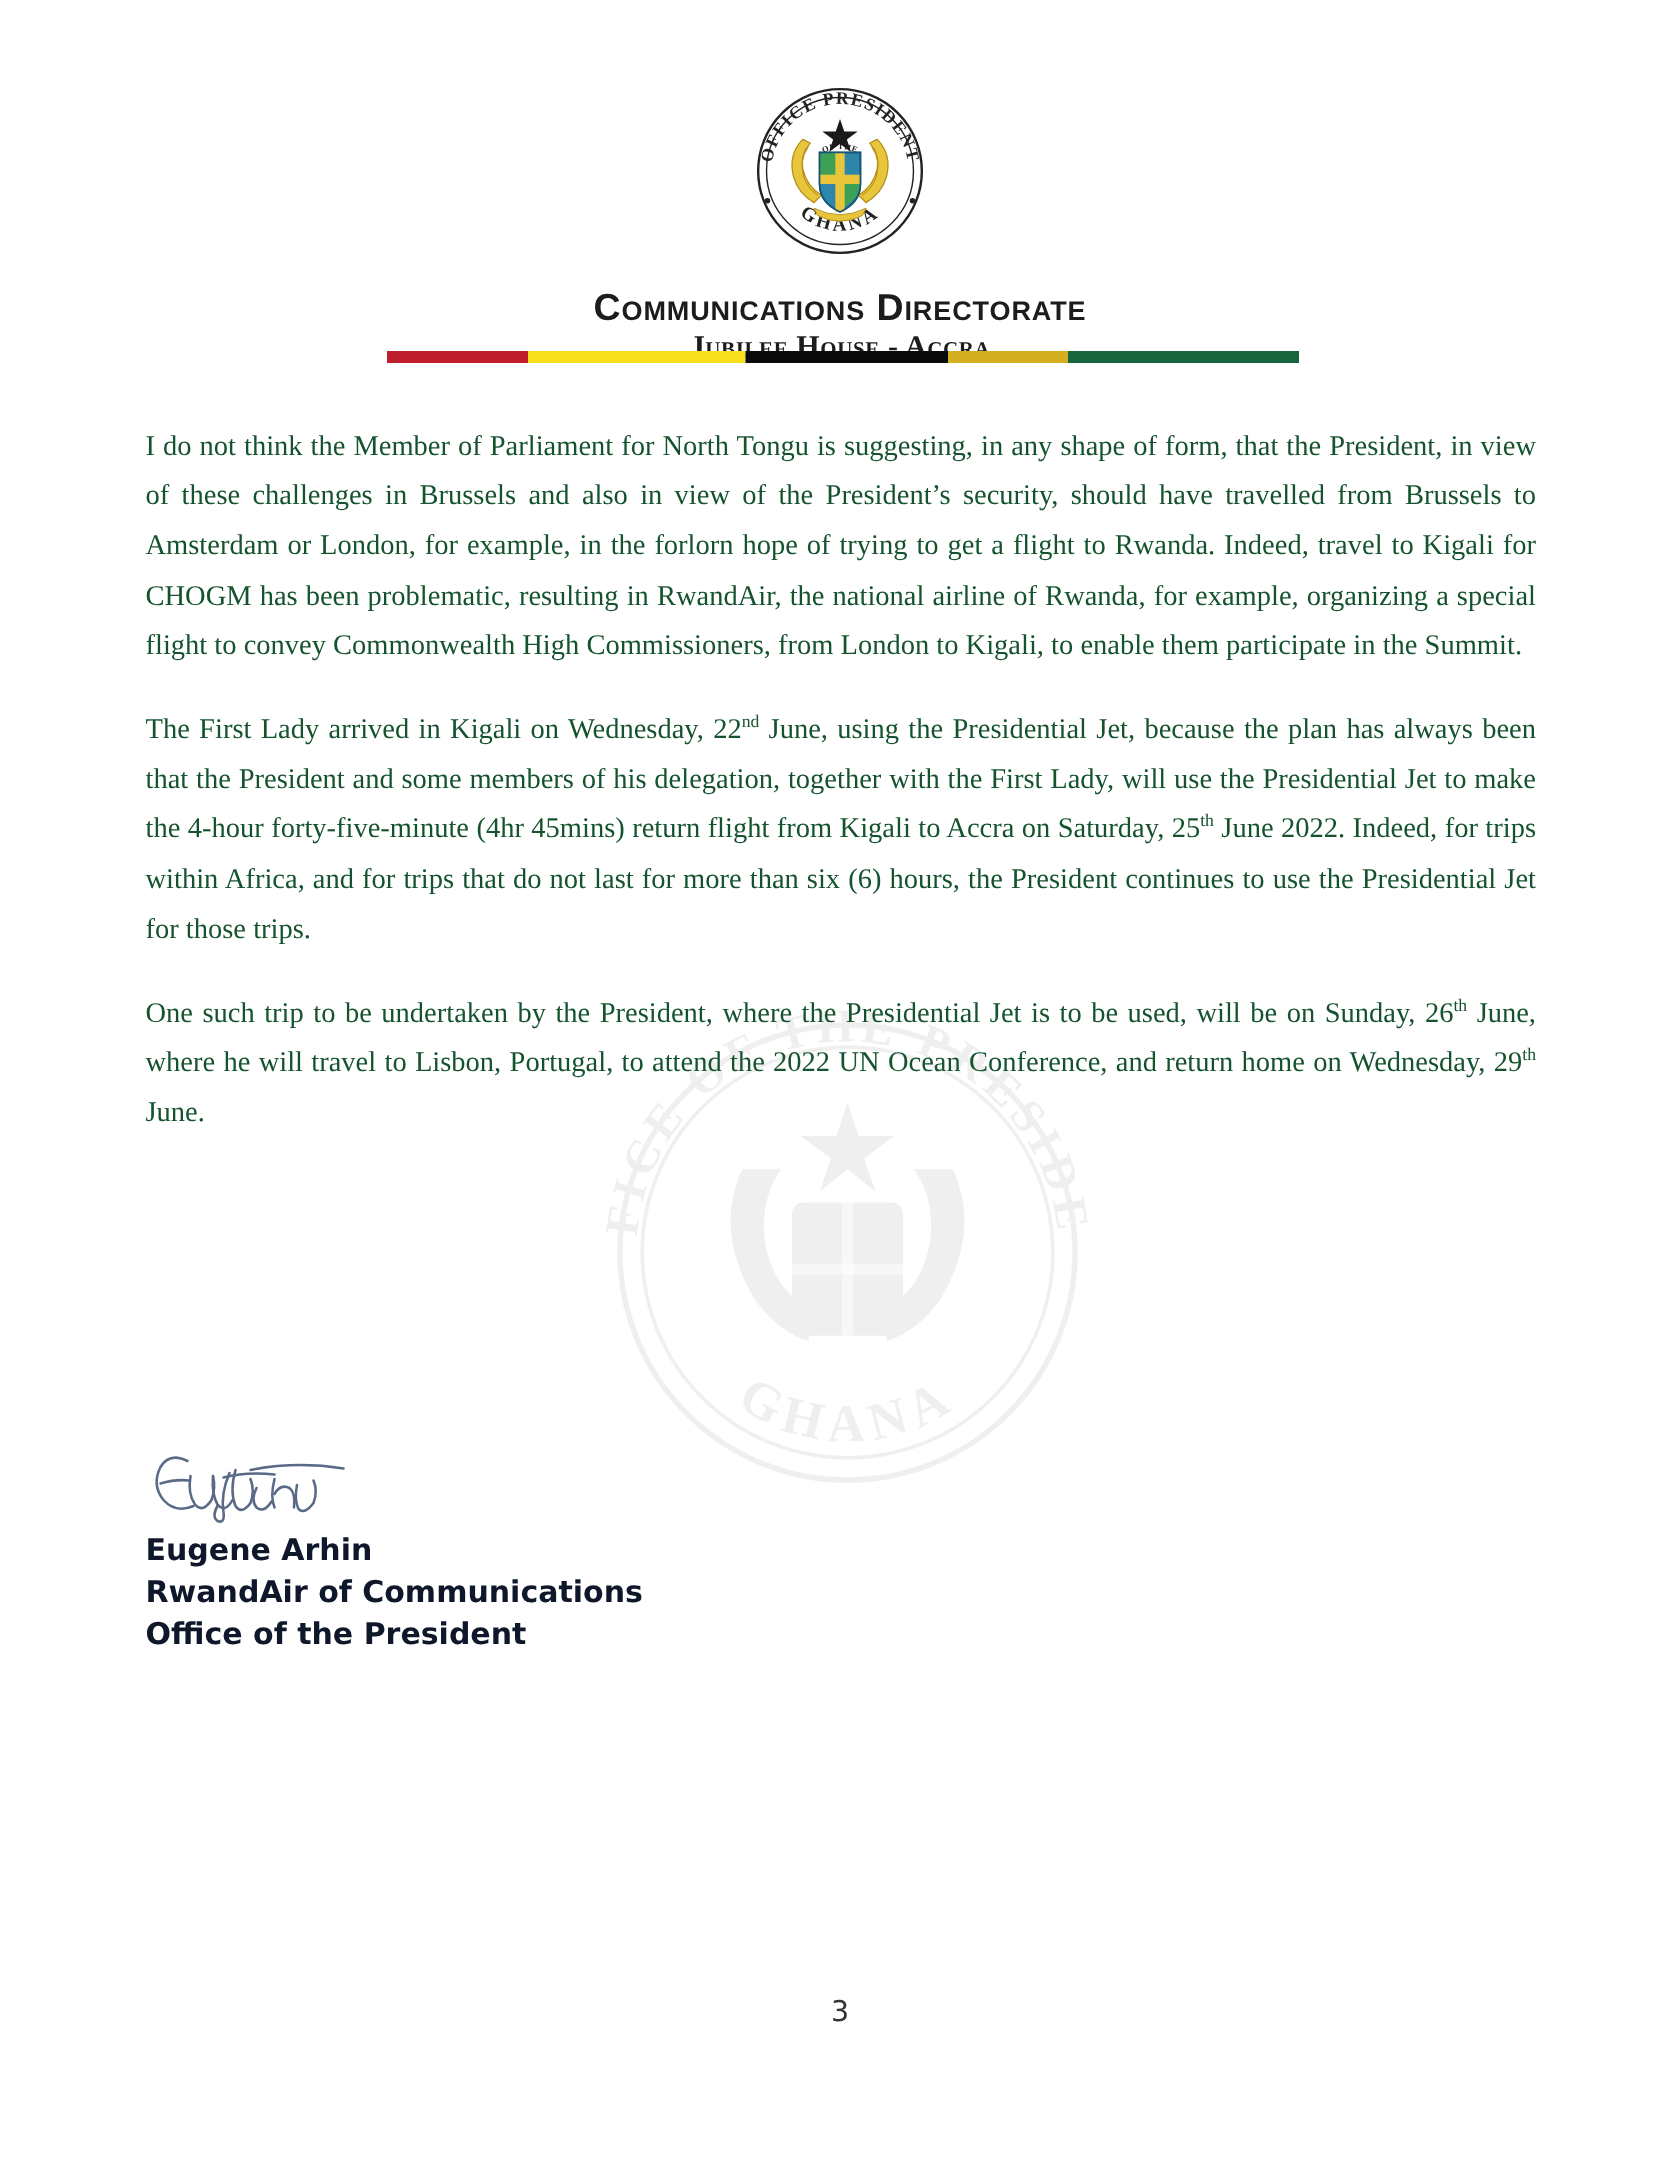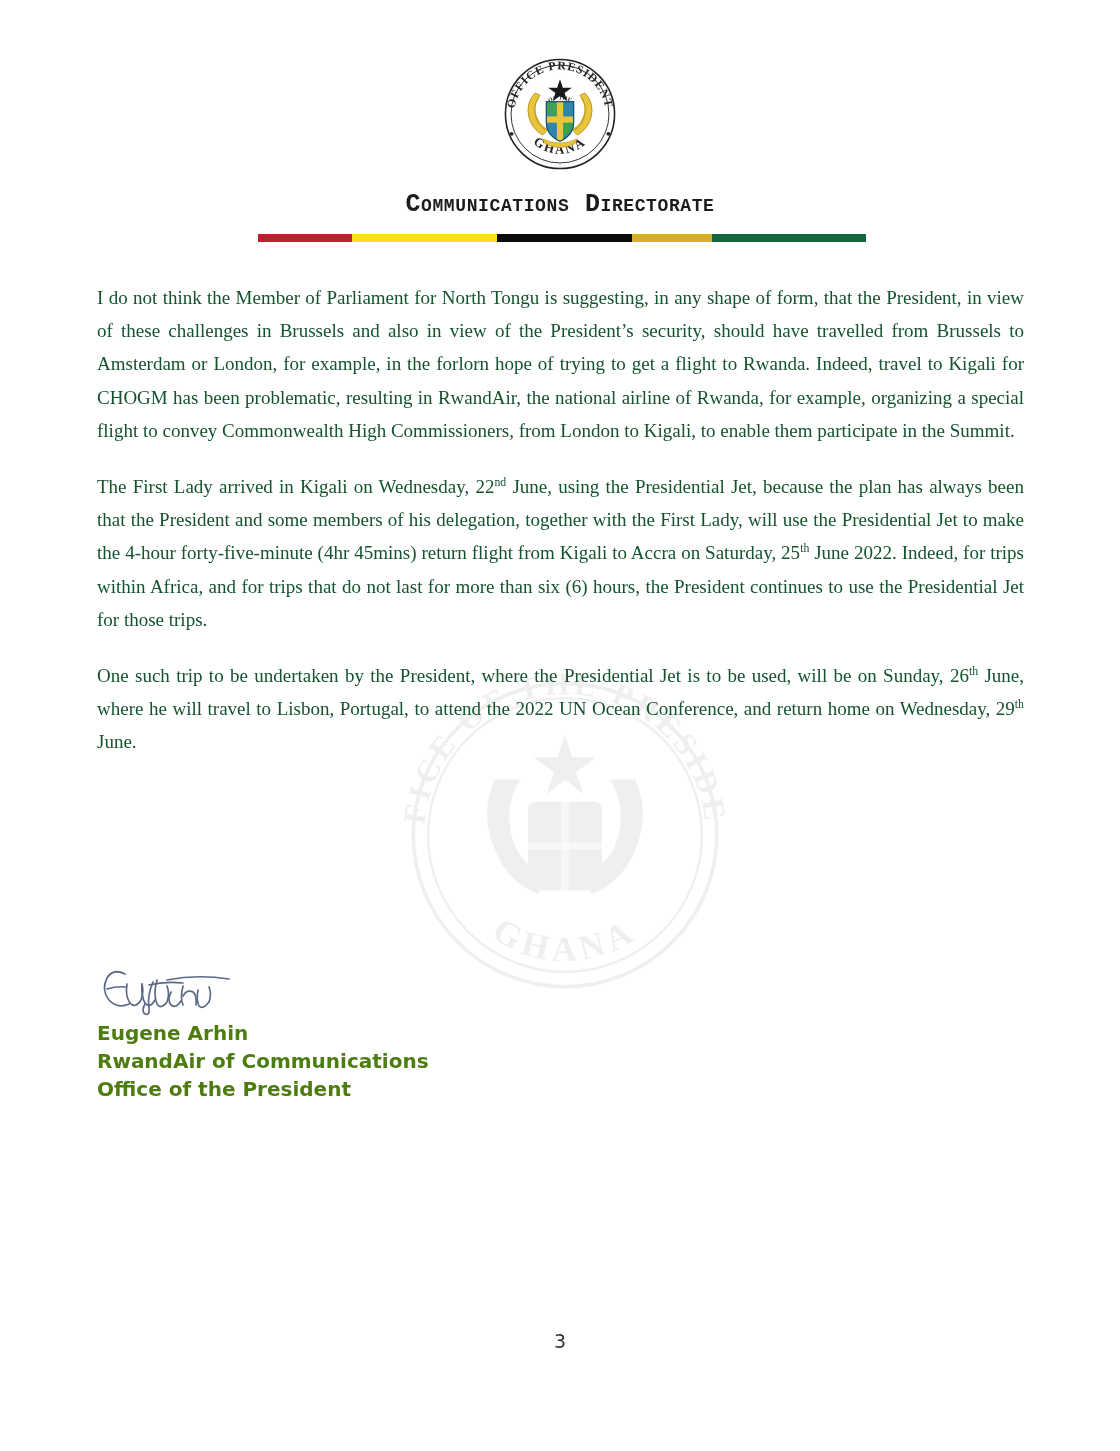--- a/index.html
+++ b/index.html
@@ -40,21 +40,21 @@
   }
   .seal {
     width: 124px;
     height: 124px;
     margin: 0 auto;
     display: block;
   }
   .seal svg { width: 100%; height: 100%; display: block; }
 
   .org-title {
-    font-family: Liberation Mono, monospace;
+    font-family: Liberation Sans, sans-serif;
     font-size: 25px;
     letter-spacing: 0.6px;
     color: #1c1c1c;
     font-variant: small-caps;
     font-weight: 700;
     margin-top: 16px;
     line-height: 1.05;
   }
   .org-subtitle {
     font-family: "Liberation Serif", serif;
@@ -112,21 +112,21 @@
   .signature {
     width: 160px;
     height: 56px;
     display: block;
   }
   .signature svg { width: 100%; height: 100%; display: block; }
   .sign-name {
     font-family: "DejaVu Sans", sans-serif;
     font-size: 20px;
     font-weight: 700;
-    color: #4d7c0f;
+    color: #0f172a;
     line-height: 26px;
     margin-top: 2px;
     white-space: nowrap;
   }
 
   
   .page-number {
     position: absolute;
     left: 0;
     right: 0;
@@ -205,20 +205,21 @@
         <path d="M 100,112 L 122,112 L 122,114 Q 122,130 100,141 Z" fill="#3FA34D" opacity="0.9"></path>
         <rect x="95" y="80" width="10" height="64" fill="#E8C53A"></rect>
         <rect x="78" y="104" width="44" height="10" fill="#E8C53A"></rect>
         <path d="M 78,80 L 122,80 L 122,114 Q 122,134 100,144 Q 78,134 78,114 Z" fill="none" stroke="#15557A" stroke-width="1.8"></path>
 
         <path d="M 72,140 Q 100,154 128,140 L 124,148 Q 100,160 76,148 Z" fill="#E8C53A" stroke="#B4901A" stroke-width="1"></path>
       </svg>
     </div>
 
     <div class="org-title">Communications Directorate</div>
+    <div class="org-subtitle">Jubilee House - Accra</div>
   </div>
 
   <div class="rule">
     <span style="width:15.5%; background:#BE1E2D;"></span>
     <span style="width:23.8%; background:#F7DF1E;"></span>
     <span style="width:22.2%; background:#0A0A0A;"></span>
     <span style="width:13.2%; background:#D4AF20;"></span>
     <span style="width:25.3%; background:#16653C;"></span>
   </div>
 

